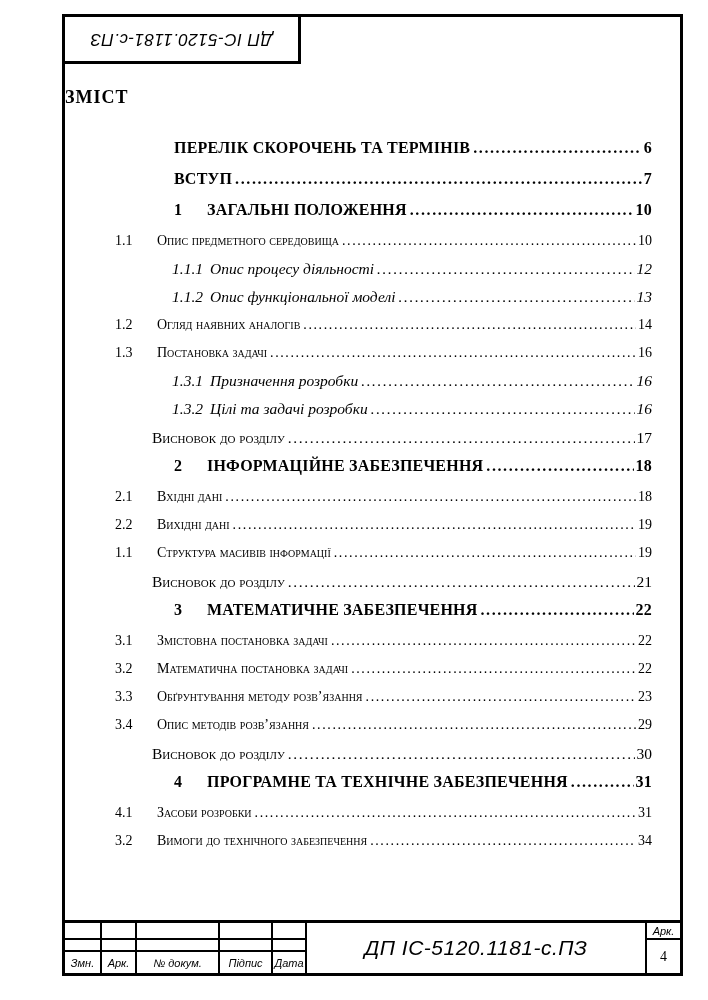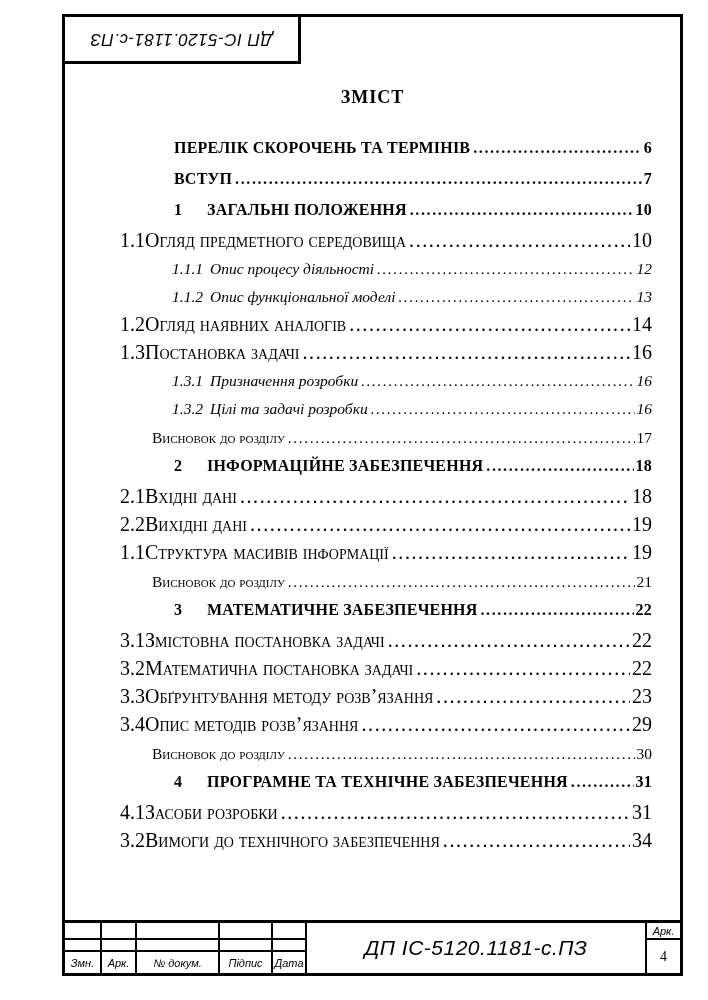--- a/index.html
+++ b/index.html
@@ -31,21 +31,21 @@
     font-style:italic; font-size:17px; letter-spacing:0.5px;
     white-space:nowrap;
   }
 
   
   .content {
     position:absolute; left:0; right:0; top:0; bottom:53px;
     overflow:hidden;
   }
   .doc-title {
-    text-align:center; margin-top:70px;
+    margin-top:70px;
     font-weight:bold; font-size:18px; letter-spacing:1px;
   }
   .toc { margin-top:31px; }
   .row {
     display:flex; align-items:baseline;
     padding-right:28px; margin-bottom:11px;
     font-size:15px; line-height:17px; min-width:0;
   }
   .row .num   { flex:none; }
   .row .label { flex:none; white-space:nowrap; }
@@ -56,21 +56,21 @@
   .row .page  { flex:none; white-space:nowrap; }
 
   .row.chapter {
     font-weight:bold; font-size:16px; letter-spacing:0.2px;
     padding-left:73px; margin-top:6px; margin-bottom:14px;margin-left:36px;
   }
   .row.chapter .num { width:33px; }
 
   .row.section {
     font-variant:small-caps; font-variant-caps:small-caps;
-    padding-left:38px; font-size:20px;text-align:right;
+    padding-left:50px; font-size:14px;
   }
   .row.section .num { width:42px; font-variant:normal; }
 
   .row.subsection {
     font-style:italic; padding-left:107px; font-size:15.5px;margin-top:9px;
   }
   .row.subsection .num { width:38px; }
 
   .row.conclusion {
     font-variant:small-caps; font-variant-caps:small-caps;
@@ -138,21 +138,21 @@
           <span class="page">7</span>
         </div>
         <div class="row chapter">
           <span class="num">1</span>
           <span class="label">ЗАГАЛЬНІ ПОЛОЖЕННЯ</span>
           <span class="dots">................................................................................................................................................................</span>
           <span class="page">10</span>
         </div>
         <div class="row section">
           <span class="num">1.1</span>
-          <span class="label">Огляд предметного середовища</span>
+          <span class="label">Опис предметного середовища</span>
           <span class="dots">................................................................................................................................................................</span>
           <span class="page">10</span>
         </div>
         <div class="row subsection">
           <span class="num">1.1.1</span>
           <span class="label">Опис процесу діяльності</span>
           <span class="dots">................................................................................................................................................................</span>
           <span class="page">12</span>
         </div>
         <div class="row subsection">

